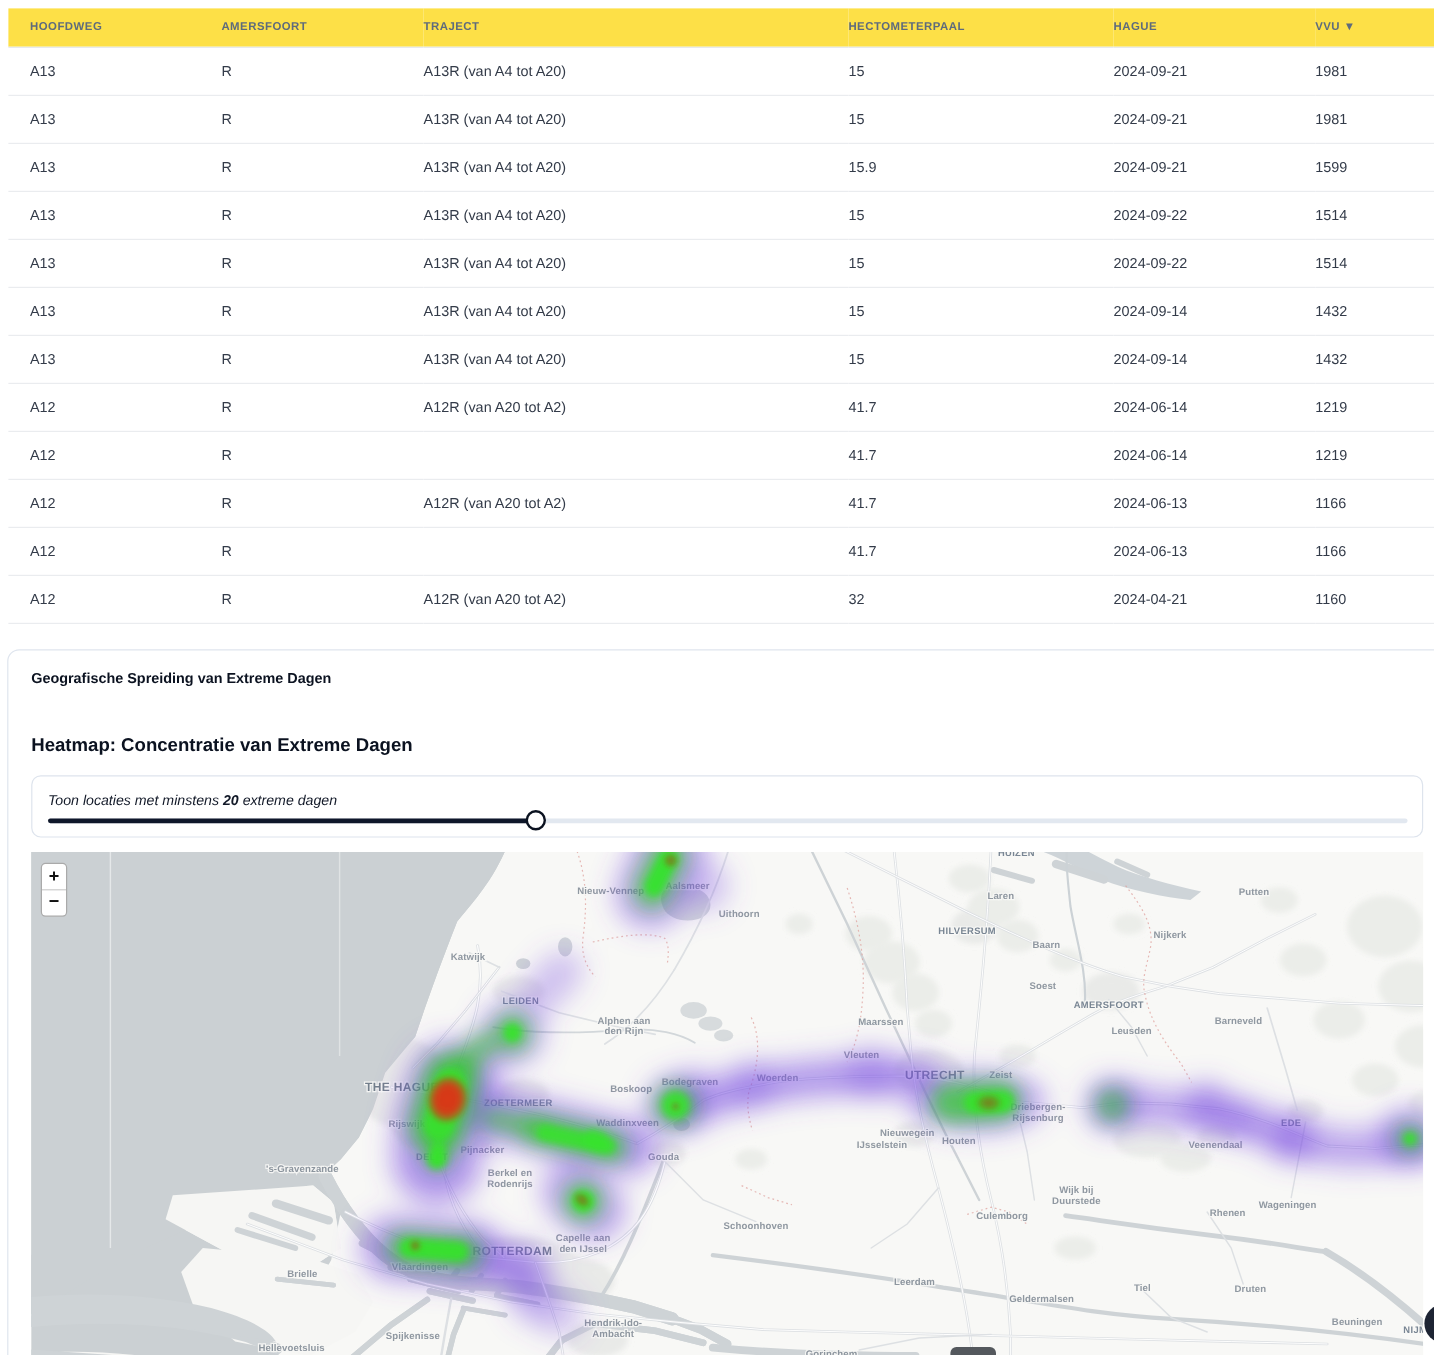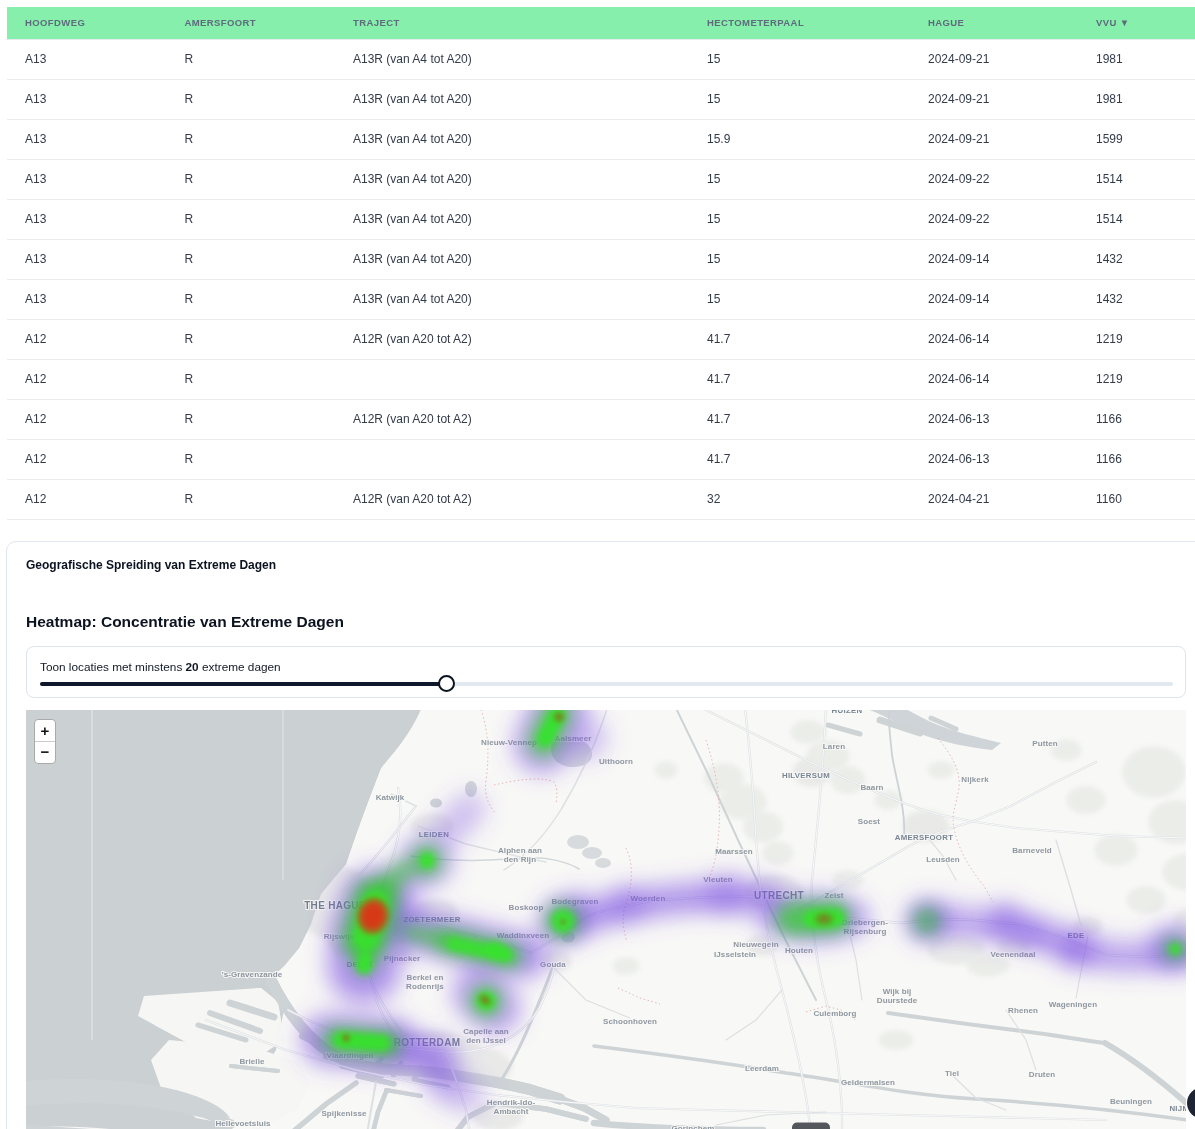--- a/index.html
+++ b/index.html
@@ -1,30 +1,30 @@
 <!DOCTYPE html>
 <html><head>
 <meta charset="utf-8">
 <style>
 * { margin:0; padding:0; box-sizing:border-box; }
 html,body { width:1195px; height:1129px; overflow:hidden; background:#fff;
   font-family:"Liberation Sans", sans-serif; }
 .tablewrap { margin:7px 0 0 7px; width:1300px; }
 table { border-collapse:collapse; table-layout:fixed; width:1300px; }
-th { background:#86efac; height:32px; font-size:9.5px; font-weight:bold;
+th { background:#fde047; height:32px; font-size:9.5px; font-weight:bold;
   color:#5e6b7c; text-align:left; letter-spacing:0.4px; border-bottom:1px solid #e6e9ed; }
 td { height:40px; font-size:12px; color:#333b49; border-bottom:1px solid #eaecef; background:#fff; }
 th.c1,td.c1 { padding-left:18px; }
 .col1{width:177.5px}.col2{width:168.5px}.col3{width:354px}.col4{width:221px}.col5{width:168px}.col6{width:211px}
 .card { position:absolute; left:6px; top:541px; width:1300px; height:700px;
   border:1px solid #dfe5ee; border-radius:10px; background:#fff; padding:16px 19px; }
 .cardtitle { font-size:12px; font-weight:bold; color:#0b1220; }
 .heading { margin-top:41px; font-size:15.5px; font-weight:bold; color:#0b1220; }
 .sliderbox { margin-top:15px; width:1160px; height:52px; border:1px solid #dee4ed;
-  border-radius:8px; padding:13px 13px 0 13px; }
+  border-radius:8px; padding:13px 13px 0 13px;font-style:italic; }
 .sliderlabel { font-size:11.8px; color:#111827; }
 .track { position:relative; margin-top:8px; height:4px; border-radius:3px;
   background:#e2e8f0; width:1133px; }
 .trackfill { position:absolute; left:0; top:0; height:4px; border-radius:3px;
   background:#0f172a; width:404px; }
 .knob { position:absolute; left:398px; top:-7px; width:17px; height:17px;
   border-radius:50%; background:#fff; border:2.5px solid #0b1220; }
 .map { position:relative; margin-top:12px; width:1160px; height:430px;
   background:#f8f8f6; overflow:hidden; }
 .zoomctl { position:absolute; left:8px; top:9px; width:22px; height:45px;

